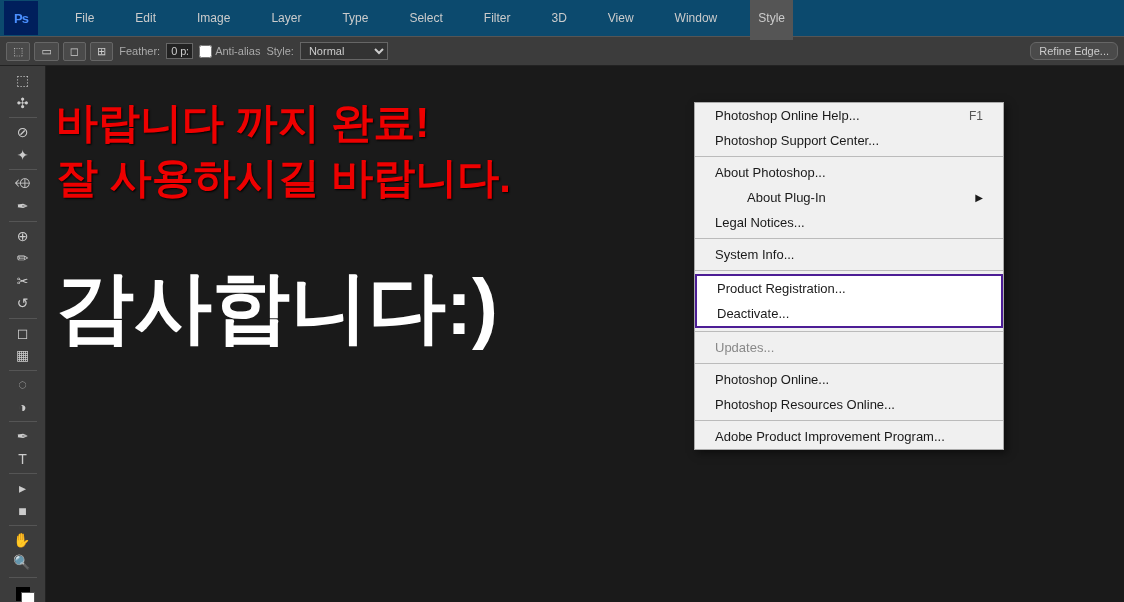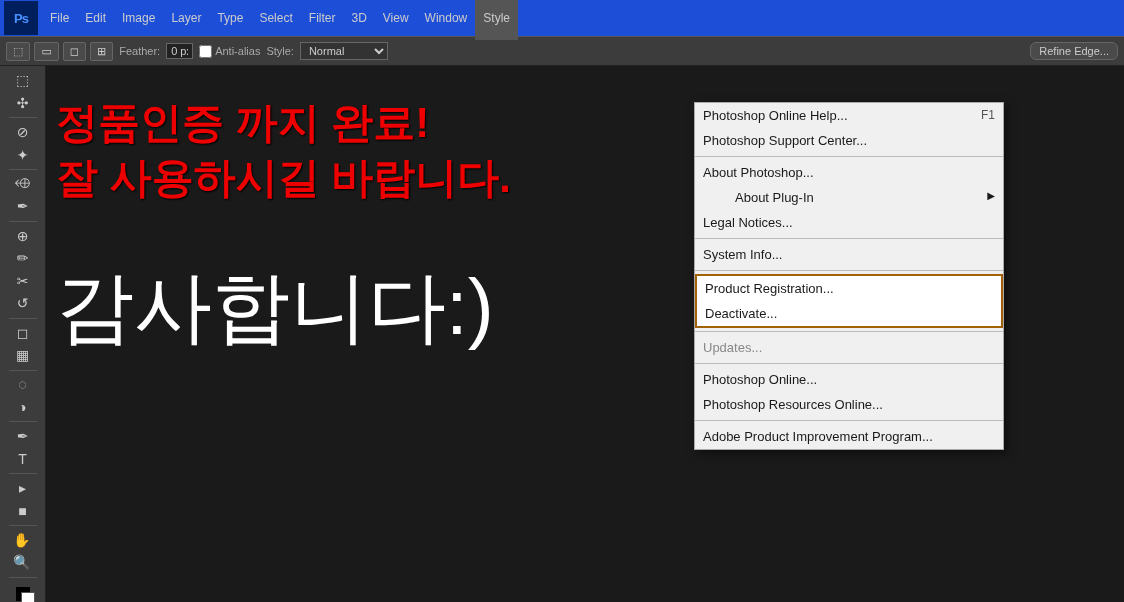--- a/index.html
+++ b/index.html
@@ -8,26 +8,27 @@
       height: 602px;
       overflow: hidden;
       font-family: 'Arial', sans-serif;
       background: #2b2b2b;
     }
 
     
     #menu-bar {
       width: 100%;
       height: 36px;
-      background: #1d4ed8;
+      background: #0c4a6e;
       display: flex;
       align-items: center;
       padding: 0 4px;
       position: relative;
       z-index: 100;
+      gap: 25px;
     }
 
     .ps-logo {
       width: 34px;
       height: 34px;
       background: #001f5c;
       color: #4a8fff;
       font-size: 13px;
       font-weight: bold;
       display: flex;
@@ -181,44 +182,44 @@
       text-shadow: 1px 1px 2px #000;
       font-family: 'Arial', sans-serif;
     }
 
     .korean-text-large {
       position: absolute;
       top: 190px;
       left: 10px;
       color: #fff;
       font-size: 78px;
-      font-weight: normal;
+      font-weight: bold;
       font-family: 'Arial', sans-serif;
     }
 
     
     #help-dropdown {
       position: absolute;
       top: 36px;
       right: 120px;
       width: 310px;
       background: #f0f0f0;
       border: 1px solid #aaa;
       box-shadow: 3px 3px 8px rgba(0,0,0,0.5);
       z-index: 200;
       font-size: 13px;
     }
 
     .dropdown-item {
-      padding: 5px 8px;
+      padding: 5px 20px;
       color: #1a1a1a;
       cursor: pointer;
       display: flex;
       justify-content: space-between;
-      align-items: flex-start;
+      align-items: center;
     }
     .dropdown-item.disabled {
       color: #888;
       cursor: default;
     }
 
     .dropdown-separator {
       height: 1px;
       background: #bbb;
       margin: 3px 0;
@@ -229,21 +230,21 @@
       font-size: 12px;
       margin-left: 60px;
     }
 
     .dropdown-item .arrow {
       font-size: 10px;
     }
 
     
     .red-box-highlight {
-      border: 2px solid #a16207;
+      border: 2px solid #4c1d95;
       position: relative;
     }
 
     .inner-highlighted {
       background: #fff;
     }
   </style>
 </head>
 <body>
 
@@ -323,21 +324,21 @@
     <div class="toolbar-separator"></div>
     <button class="tool-btn" style="font-size:10px; position:relative;">
       <span style="display:inline-block;width:14px;height:14px;background:#000;position:absolute;top:6px;left:8px;"></span>
       <span style="display:inline-block;width:14px;height:14px;background:#fff;border:1px solid #555;position:absolute;top:11px;left:13px;"></span>
     </button>
   </div>
 
   <div id="canvas-area">
 
     <div class="korean-text">
-      <div>정품인증 까지 완료!</div>
+      <div>바랍니다 까지 완료!</div>
       <div>잘 사용하시길 바랍니다.</div>
     </div>
 
     <div class="korean-text-large">감사합니다:)</div>
 
     <div id="help-dropdown">
 
       <div class="dropdown-item">
         <span>Photoshop Online Help...</span>
         <span class="shortcut">F1</span>

